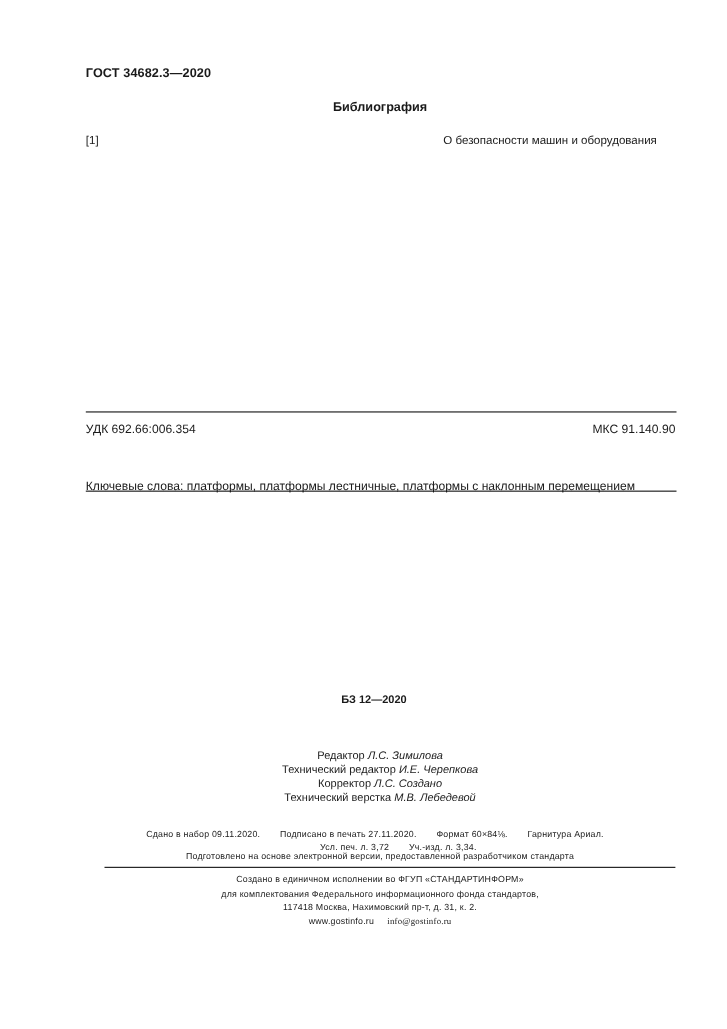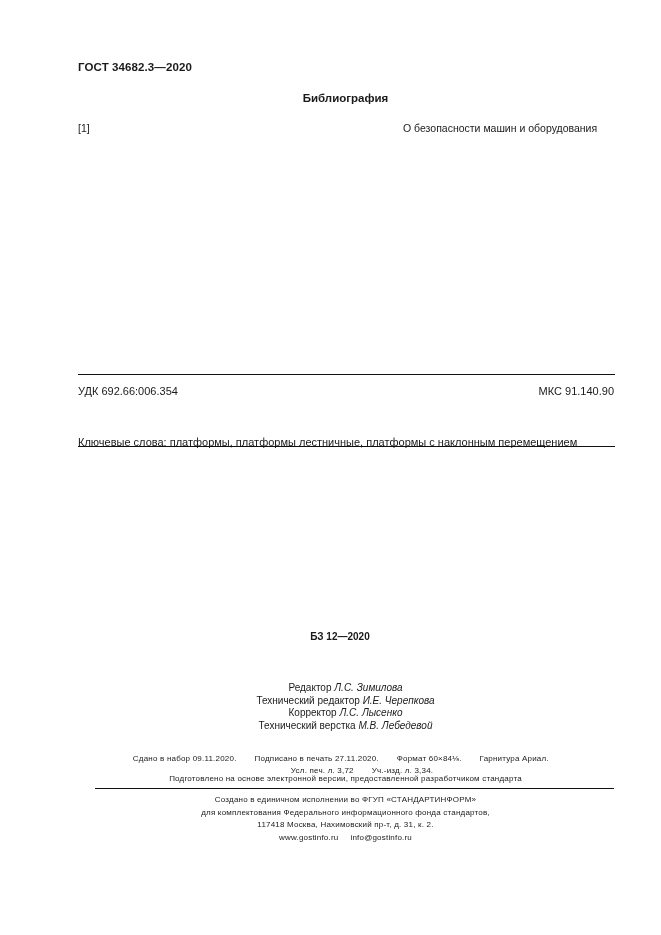--- a/index.html
+++ b/index.html
@@ -80,21 +80,21 @@
       font-size: 8px;
       letter-spacing: 0.2px;
     }
     .publisher {
       left: 0; width: 691px; top: 794px;
       text-align: center;
       font-size: 8px;
       line-height: 12.5px;
       letter-spacing: 0.2px;
     }
-    .publisher .contacts span + span { margin-left: 12px; }
+    .publisher .contacts span + span { margin-left: 12px; font-family: Liberation Serif, serif; }
   </style>
 </head>
 <body>
 
 <div class="abs doc-code">ГОСТ 34682.3—2020</div>
 
 <div class="abs biblio-title">Библиография</div>
 
 <div class="abs biblio-entry">
   <span class="num">[1]</span>
@@ -113,21 +113,21 @@
 <div class="abs bz">БЗ 12—2020</div>
 
 <div class="abs credits">
   <div>
     <span>Редактор</span> <i>Л.С. Зимилова</i>
   </div>
   <div>
     <span>Технический редактор</span> <i>И.Е. Черепкова</i>
   </div>
   <div>
-    <span>Корректор</span> <i>Л.С. Лысенко</i>
+    <span>Корректор</span> <i>Л.С. Создано</i>
   </div>
   <div>
     <span>Технический верстка</span> <i>М.В. Лебедевой</i>
   </div>
 </div>
 
 <div class="abs print-line1">
   <span>Сдано в набор 09.11.2020.</span><span style="width:18px"></span><span>Подписано в печать 27.11.2020.</span><span style="width:18px"></span><span>Формат 60×84⅛.</span><span style="width:18px"></span><span>Гарнитура Ариал.</span>
 </div>
 <div class="abs print-line2">

